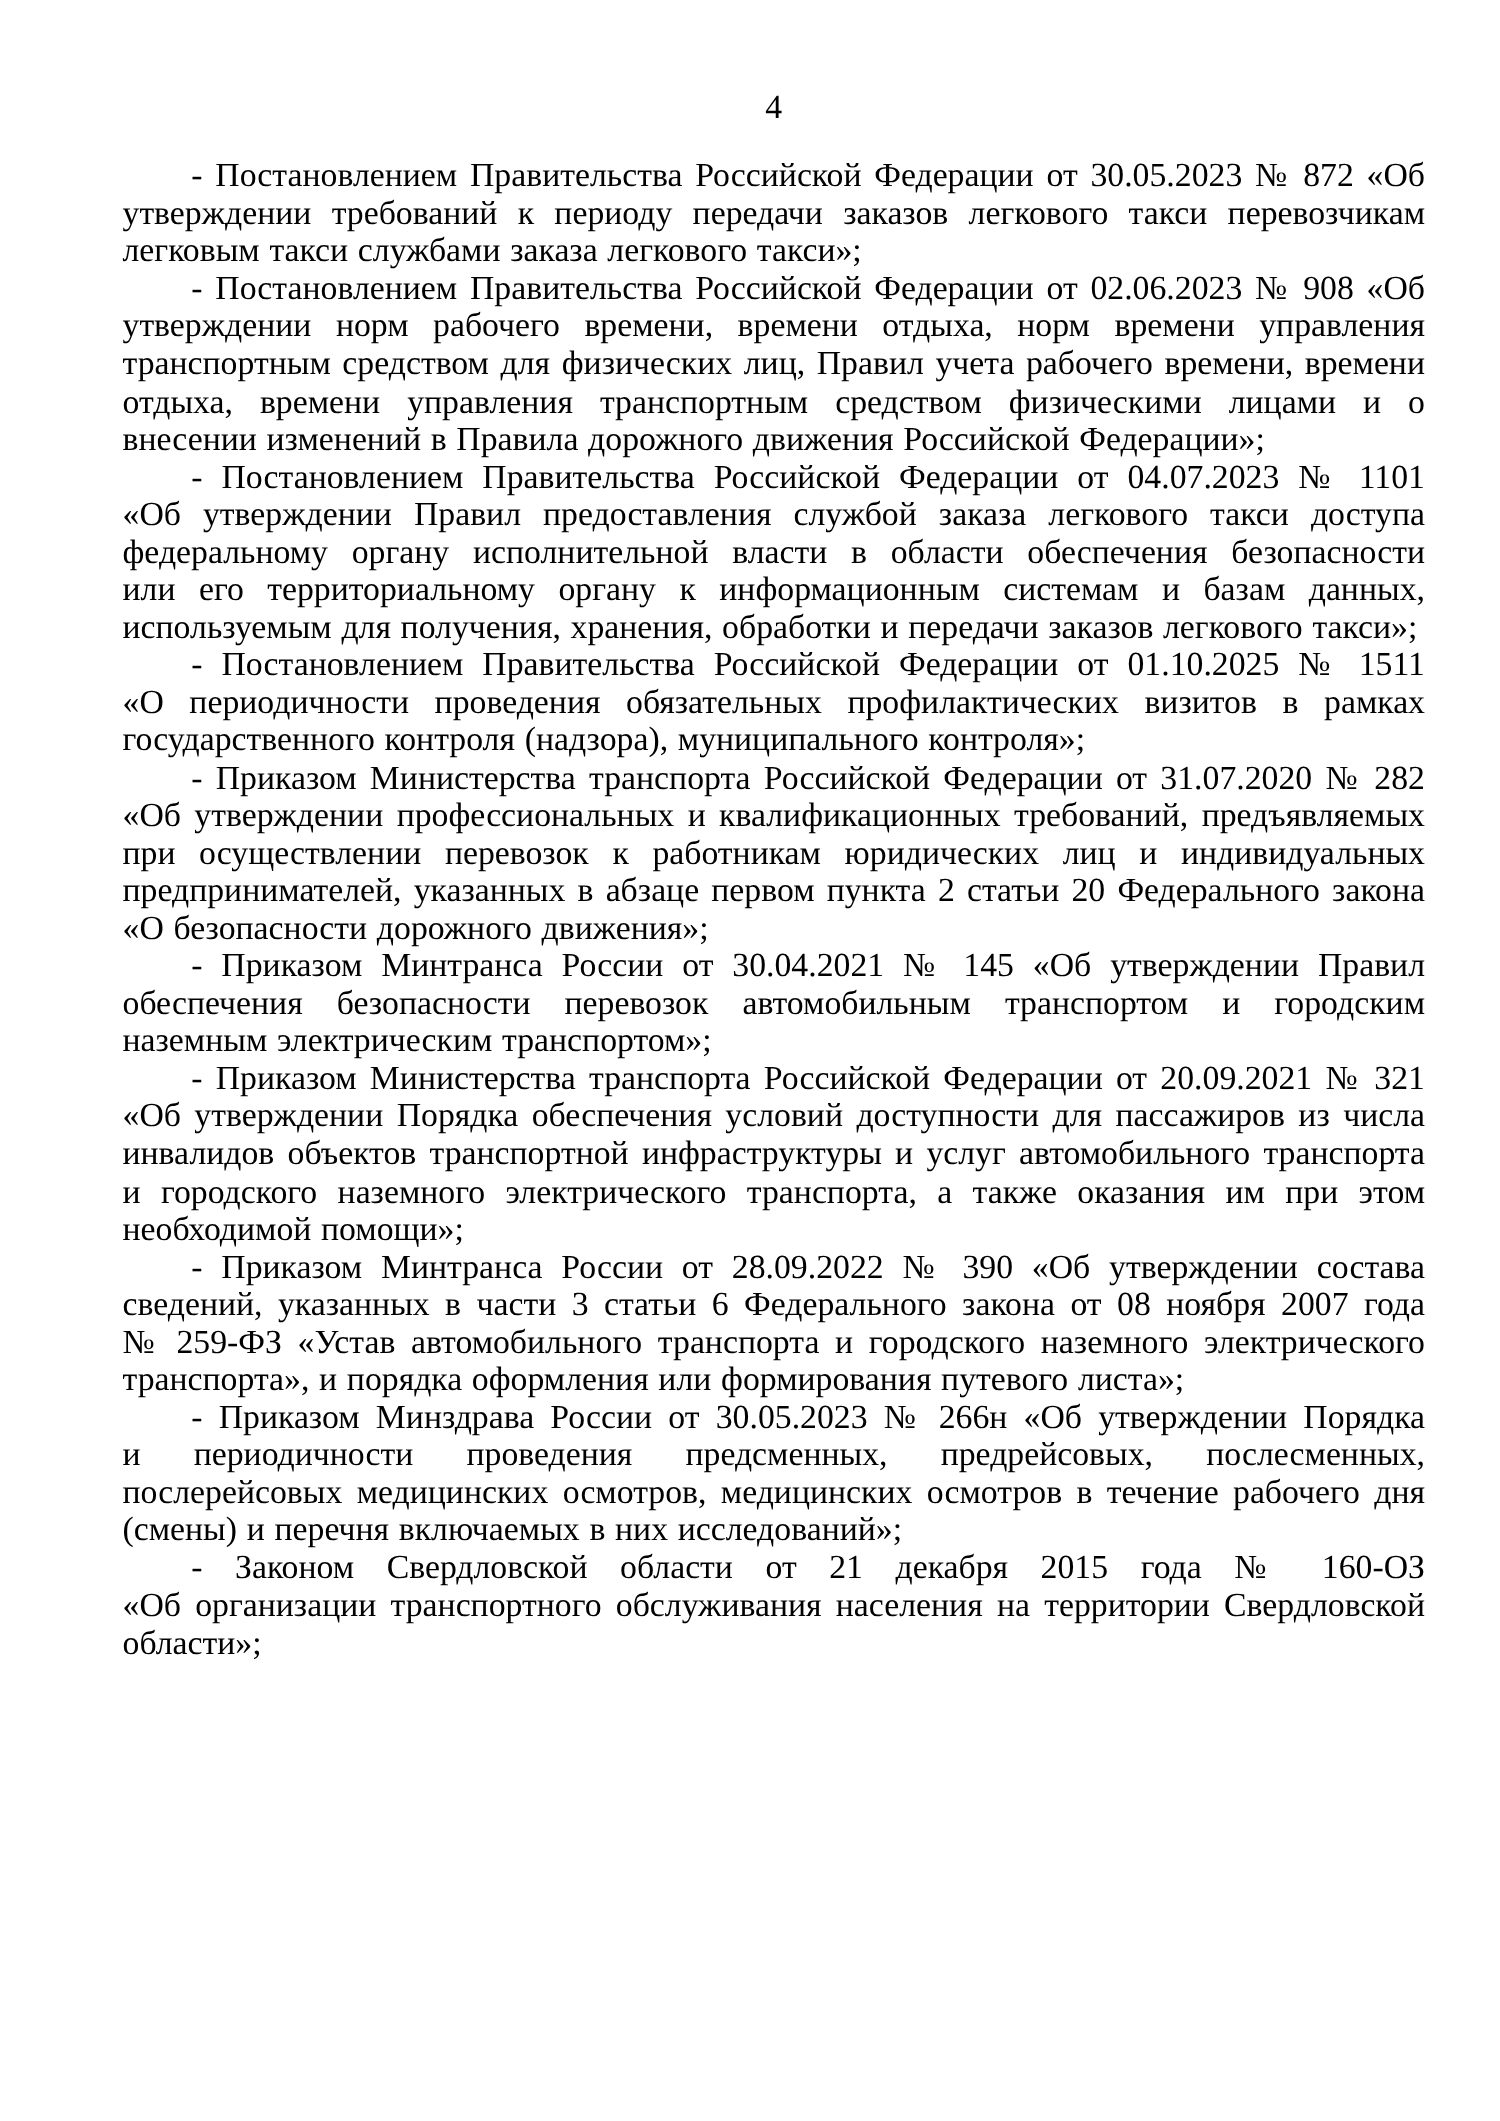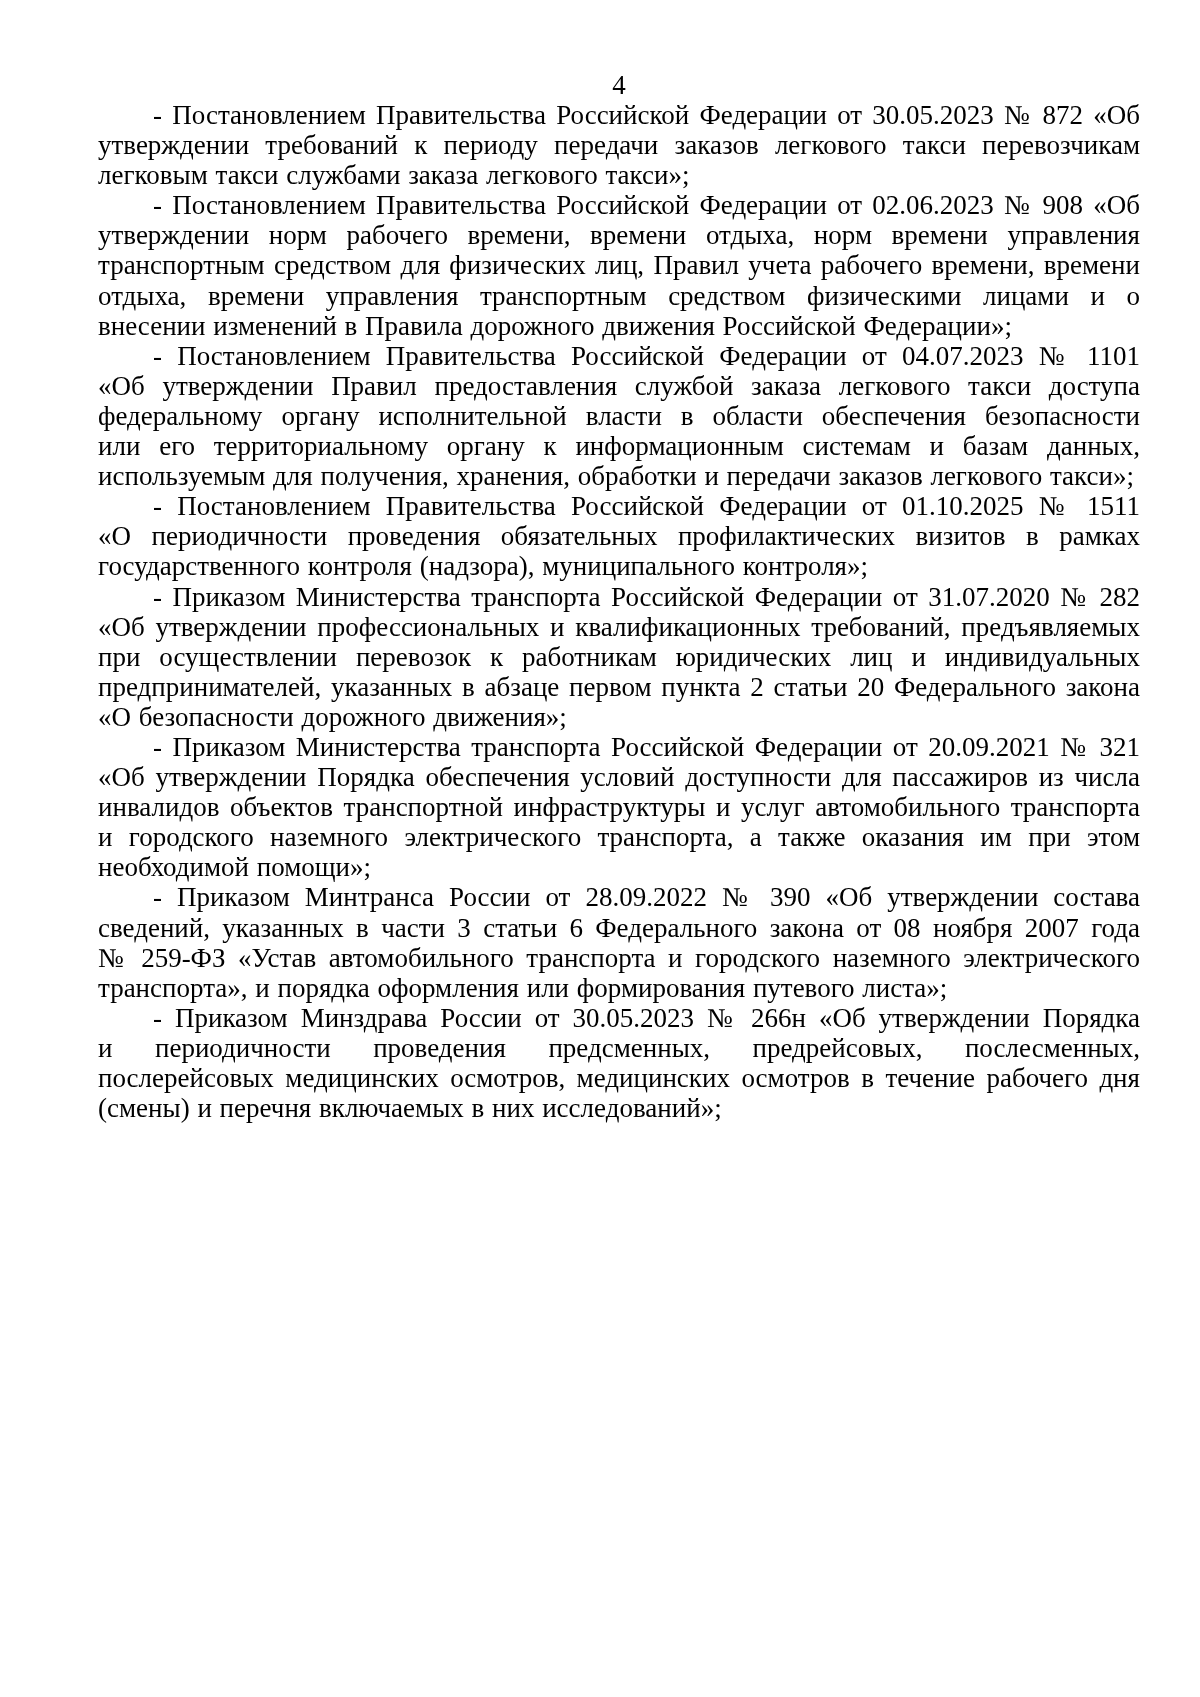--- a/index.html
+++ b/index.html
@@ -20,20 +20,21 @@
     height: 1697px;
     padding: 70px 60px 0 98px;
     background: #ffffff;
   }
   .page-number {
     font-size: 27px;
     line-height: 30px;
     text-align: center;
   }
   .content {
+    margin-top: 25px;
     font-size: 27px;
     line-height: 30.1px;
     text-align: justify;
   }
   .content p {
     margin: 0;
     padding: 0;
     text-indent: 55px;
     word-spacing: 1px;
   }
@@ -42,17 +43,19 @@
 <body>
 
 <div class="page">
   <div class="page-number">4</div>
   <div class="content">
     <p>- Постановлением Правительства Российской Федерации от 30.05.2023 №&nbsp;872 «Об утверждении требований к периоду передачи заказов легкового такси перевозчикам легковым такси службами заказа легкового такси»;</p>
     <p>- Постановлением Правительства Российской Федерации от 02.06.2023 №&nbsp;908 «Об утверждении норм рабочего времени, времени отдыха, норм времени управления транспортным средством для физических лиц, Правил учета рабочего времени, времени отдыха, времени управления транспортным средством физическими лицами и о внесении изменений в Правила дорожного движения Российской Федерации»;</p>
     <p>- Постановлением Правительства Российской Федерации от 04.07.2023 №&nbsp;1101 «Об&nbsp;утверждении Правил предоставления службой заказа легкового такси доступа федеральному органу исполнительной власти в области обеспечения безопасности или&nbsp;его территориальному органу к информационным системам и базам данных, используемым для получения, хранения, обработки и передачи заказов легкового такси»;</p>
     <p>- Постановлением Правительства Российской Федерации от 01.10.2025 №&nbsp;1511 «О&nbsp;периодичности проведения обязательных профилактических визитов в рамках государственного контроля (надзора), муниципального контроля»;</p>
     <p>- Приказом Министерства транспорта Российской Федерации от 31.07.2020 №&nbsp;282 «Об утверждении профессиональных и квалификационных требований, предъявляемых при осуществлении перевозок к работникам юридических лиц и индивидуальных предпринимателей, указанных в абзаце первом пункта 2 статьи 20 Федерального закона «О безопасности дорожного движения»;</p>
+    <p>- Приказом Минтранса России от 30.04.2021 №&nbsp;145 «Об утверждении Правил обеспечения безопасности перевозок автомобильным транспортом и городским наземным электрическим транспортом»;</p>
     <p>- Приказом Министерства транспорта Российской Федерации от 20.09.2021 №&nbsp;321 «Об утверждении Порядка обеспечения условий доступности для пассажиров из числа инвалидов объектов транспортной инфраструктуры и услуг автомобильного транспорта и городского наземного электрического транспорта, а также оказания им при этом необходимой помощи»;</p>
     <p>- Приказом Минтранса России от 28.09.2022 №&nbsp;390 «Об утверждении состава сведений, указанных в части 3 статьи 6 Федерального закона от 08 ноября 2007 года №&nbsp;259-ФЗ «Устав автомобильного транспорта и городского наземного электрического транспорта», и порядка оформления или формирования путевого листа»;</p>
     <p>- Приказом Минздрава России от 30.05.2023 №&nbsp;266н «Об утверждении Порядка и&nbsp;периодичности проведения предсменных, предрейсовых, послесменных, послерейсовых медицинских осмотров, медицинских осмотров в течение рабочего дня (смены) и перечня включаемых в них исследований»;</p>
+    <p>- Законом Свердловской области от 21 декабря 2015 года №&nbsp;160-ОЗ «Об&nbsp;организации транспортного обслуживания населения на территории Свердловской области»;</p>
   </div>
 </div>
 
 </body></html>

